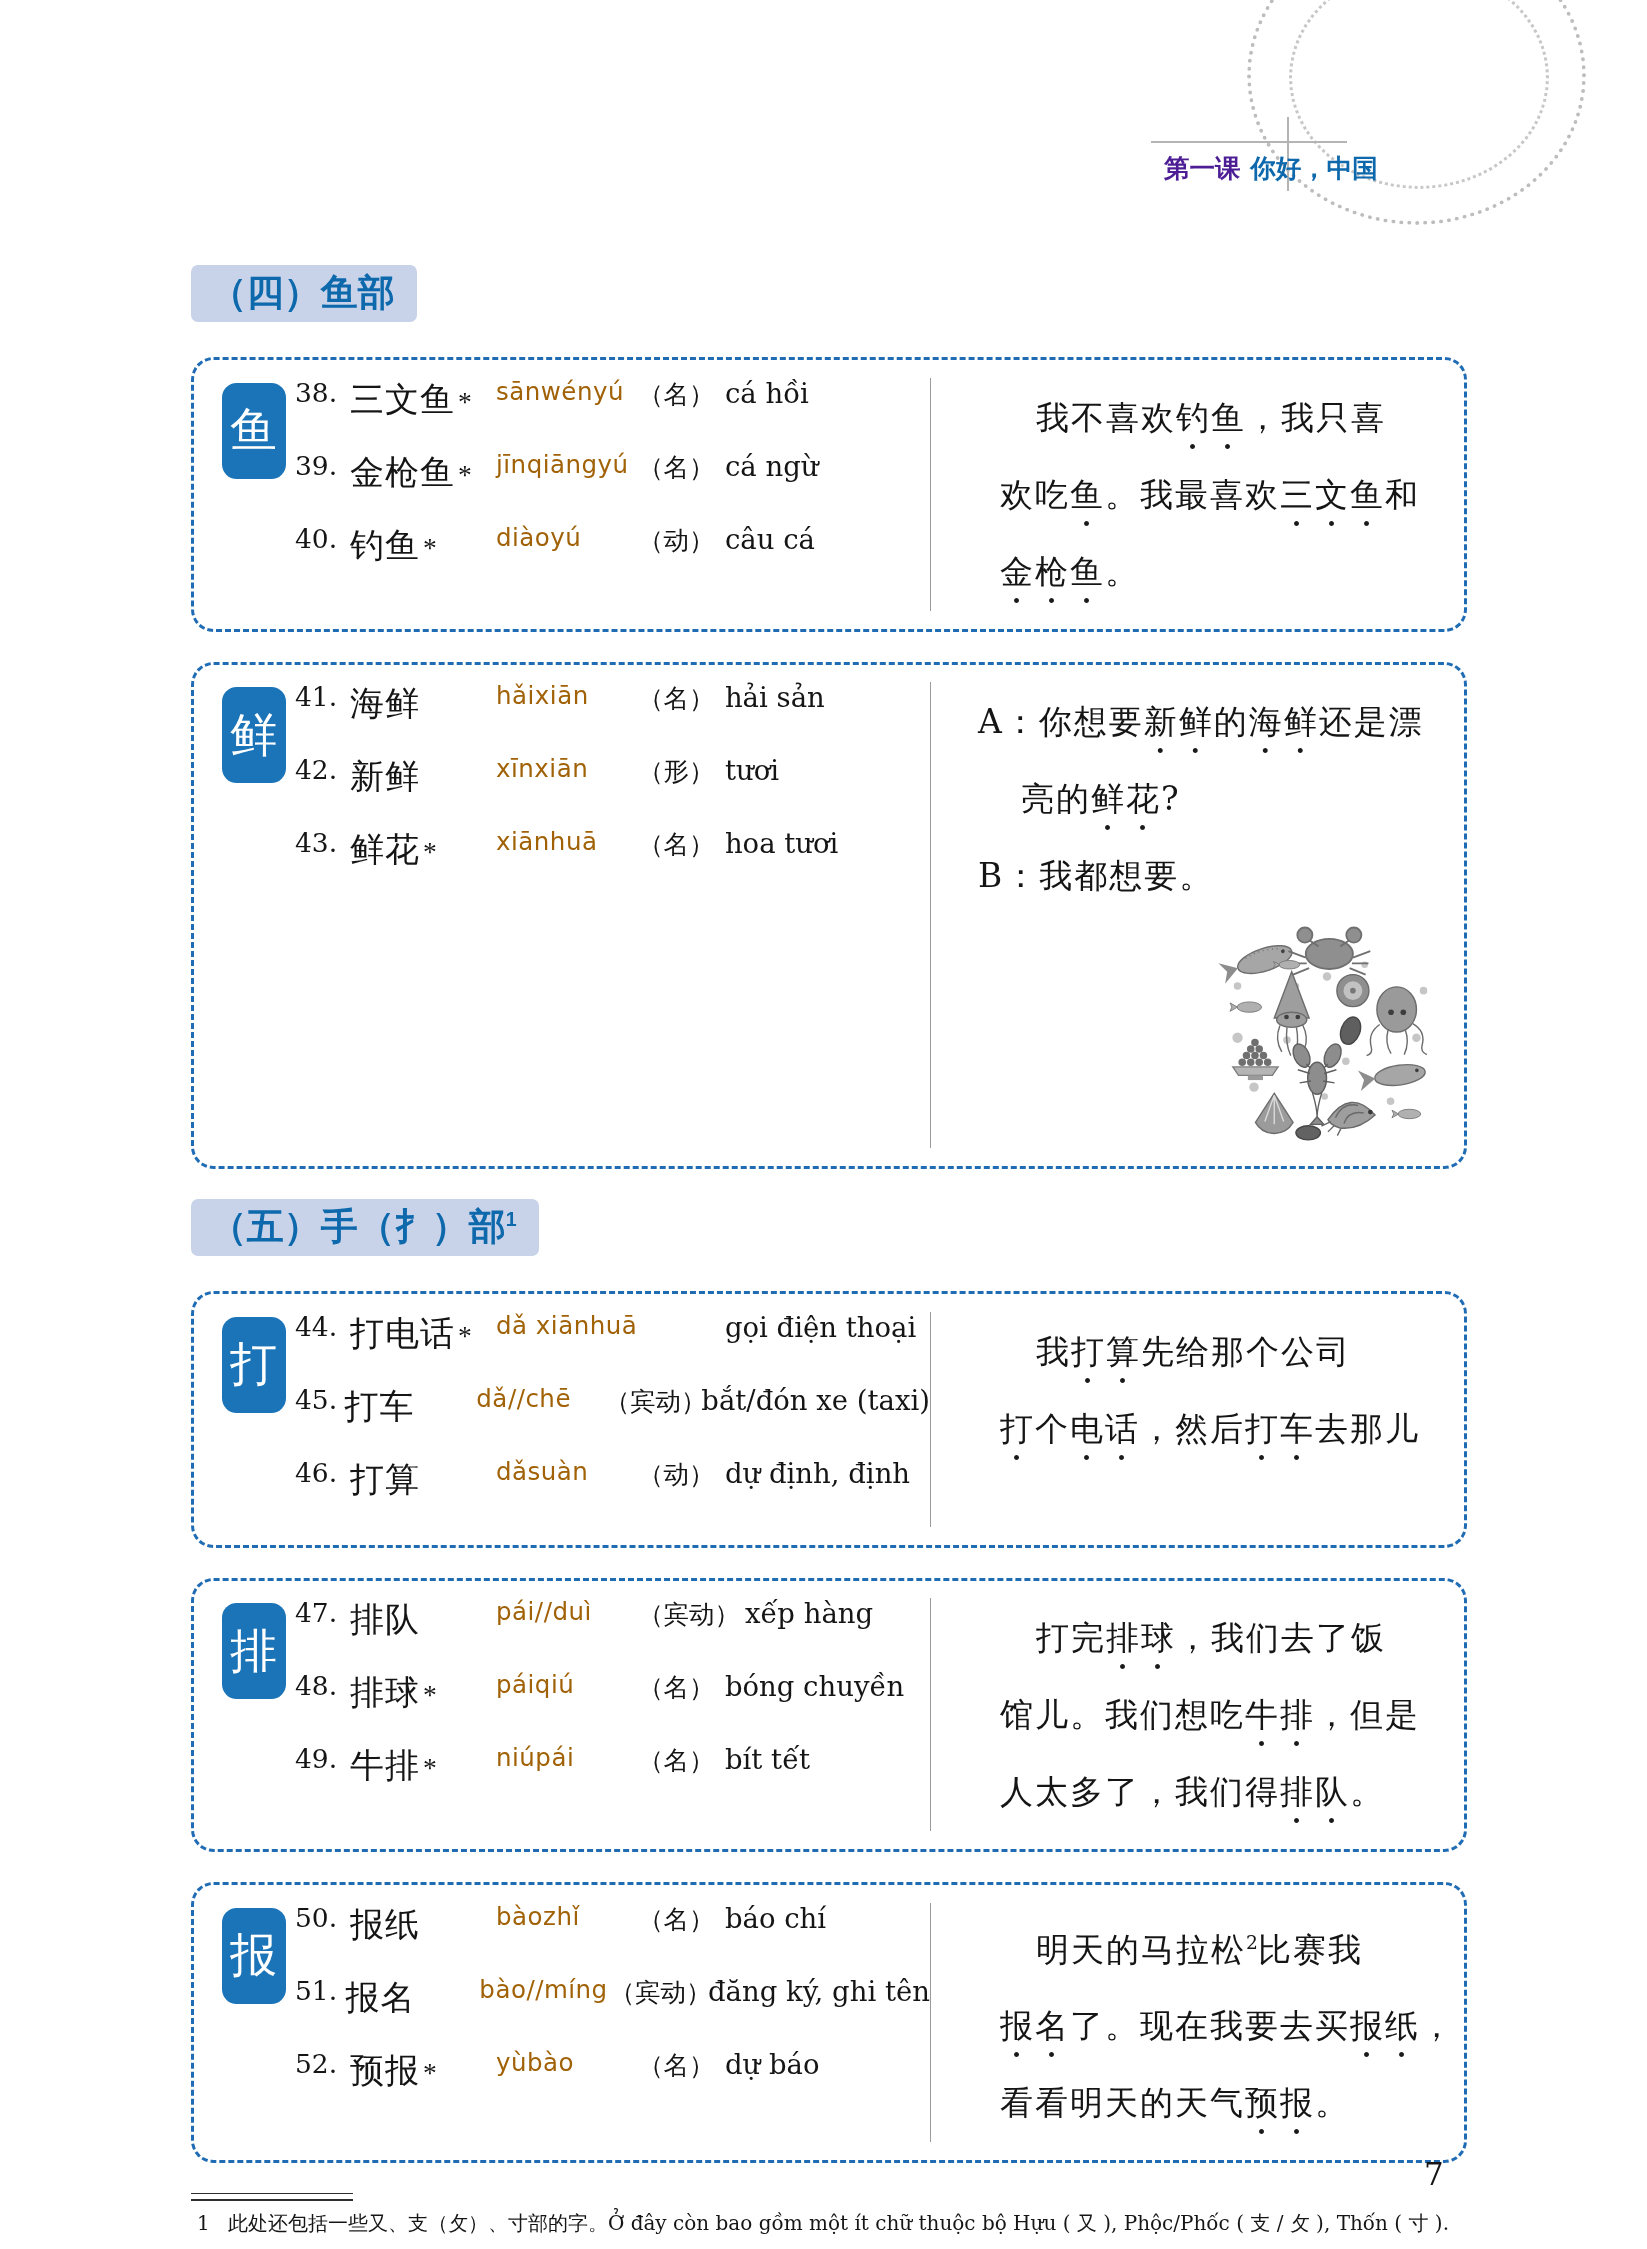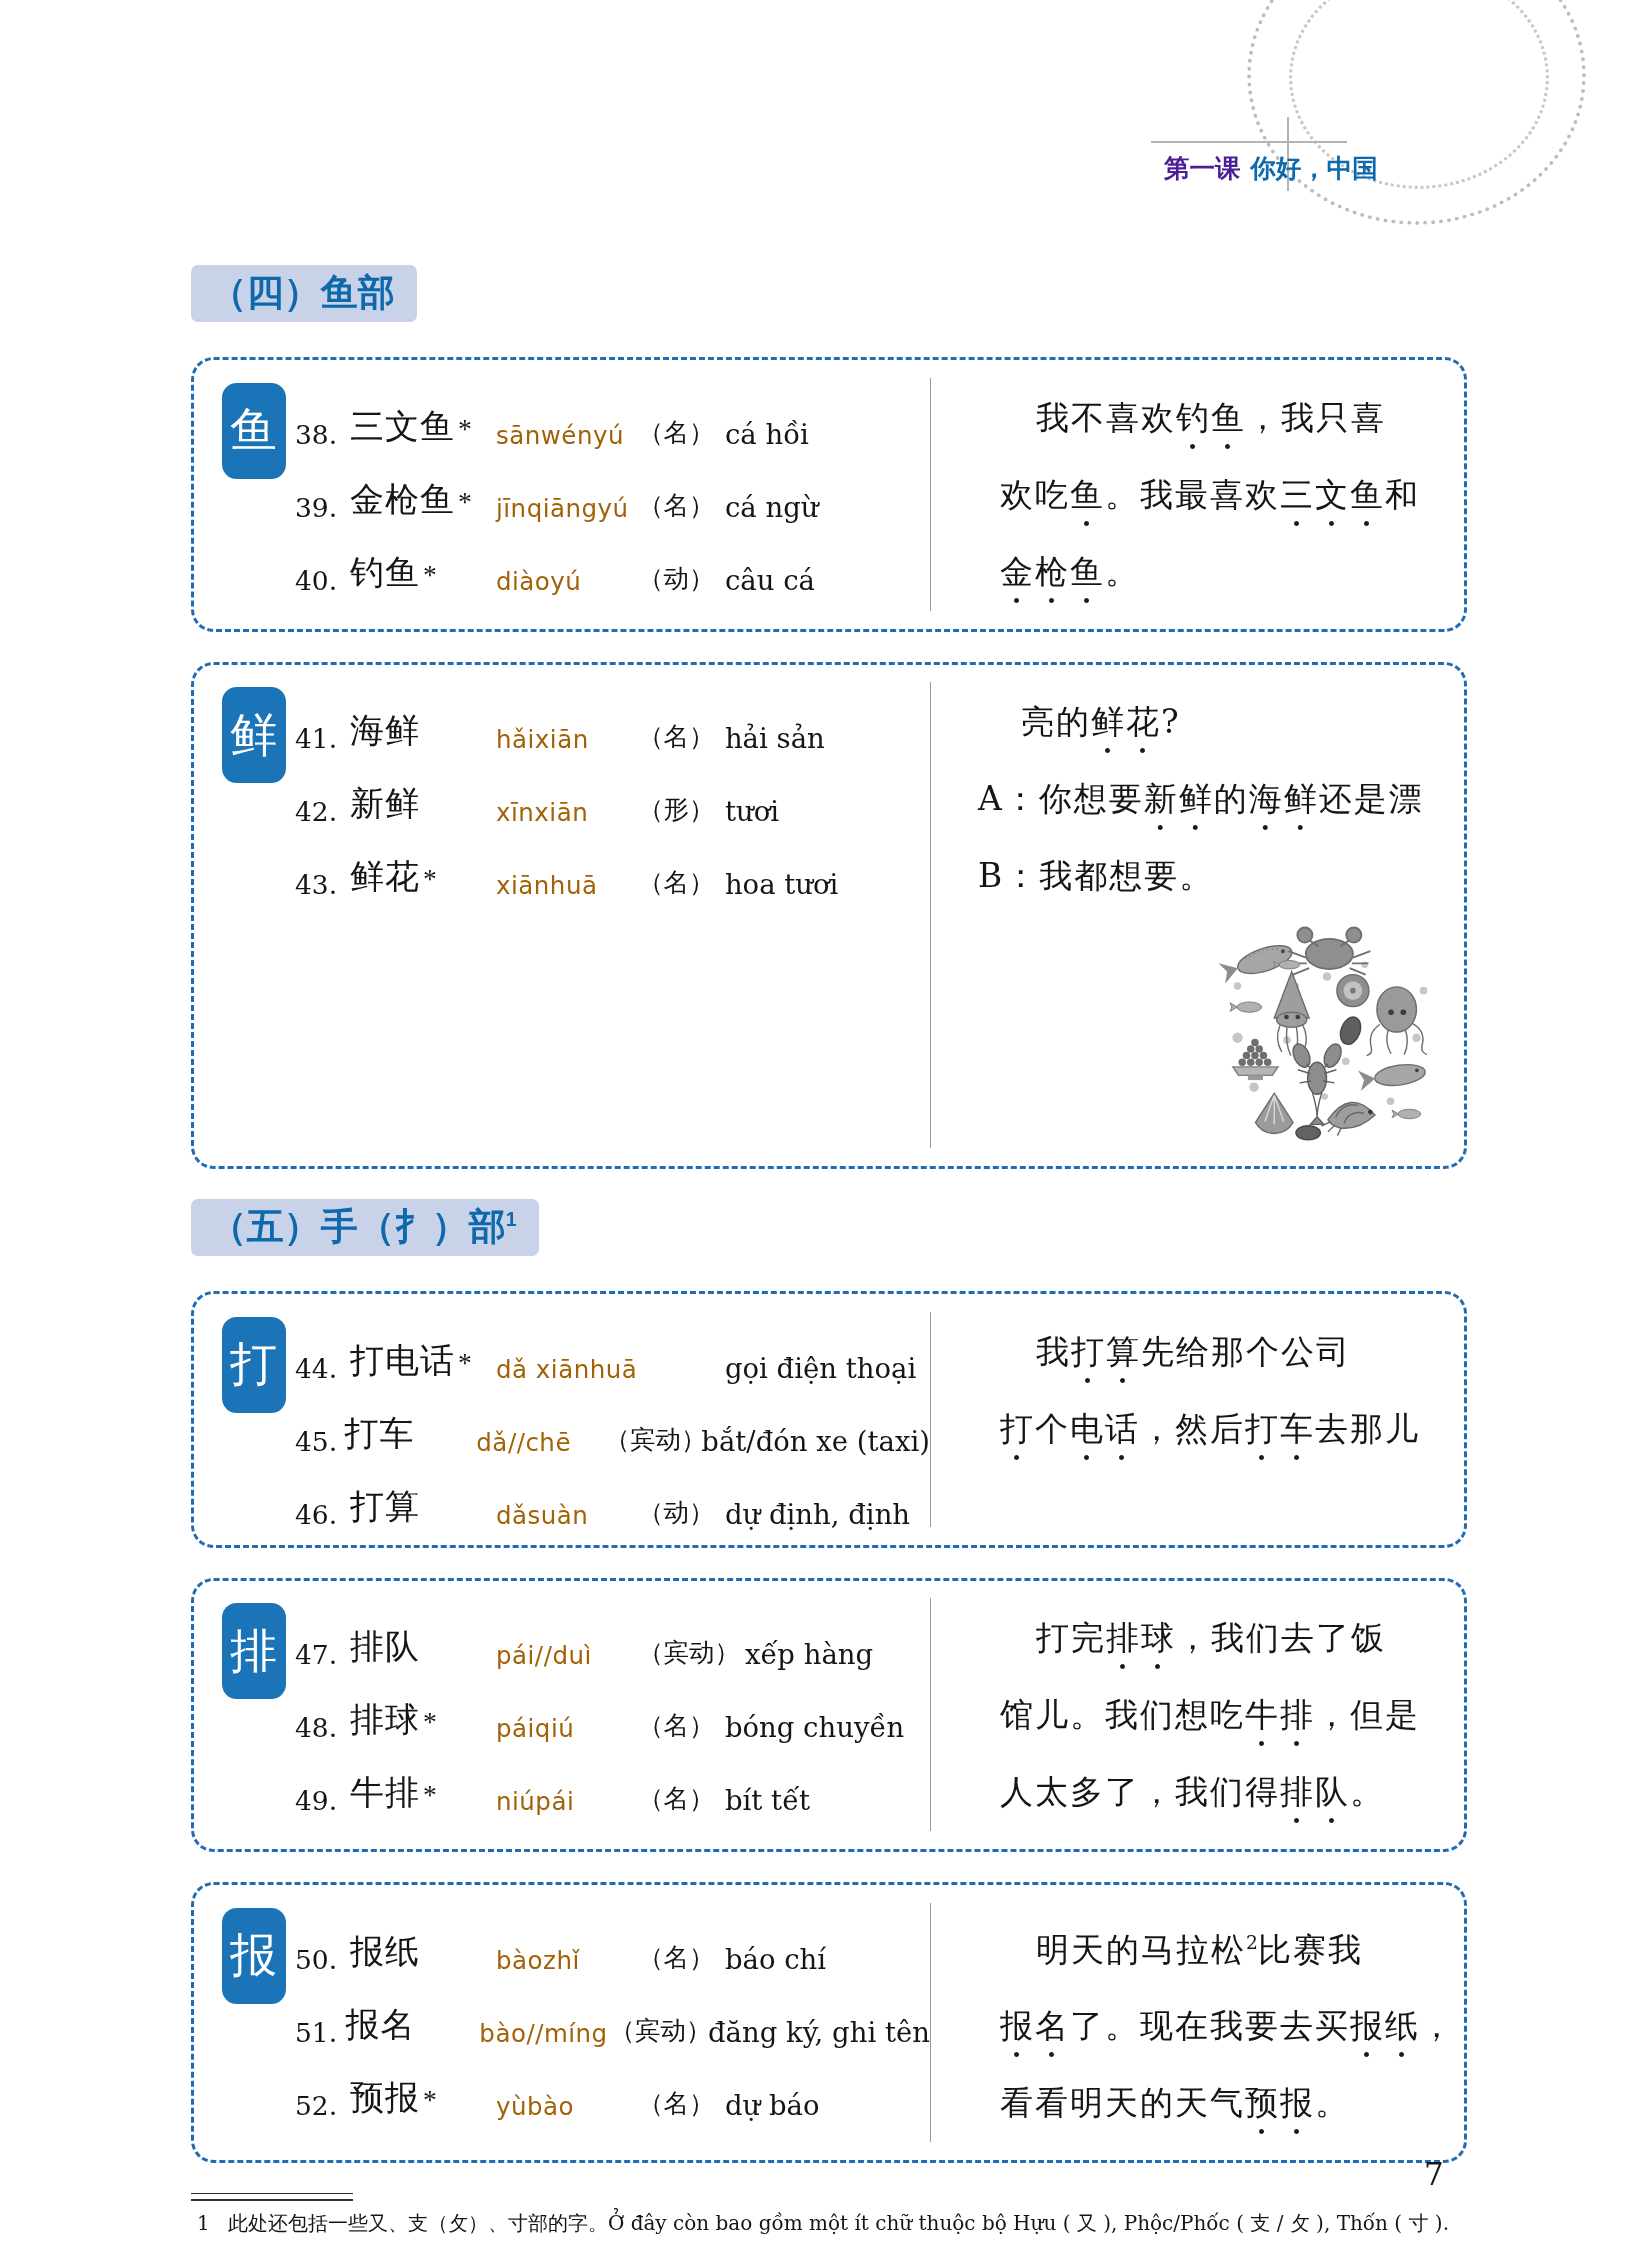--- a/index.html
+++ b/index.html
@@ -33,21 +33,21 @@
                display:flex; align-items:stretch; margin-bottom:30px; background:#fff; }
   .vb-left  { width:736px; position:relative; padding:16.7px 0 14.7px 101px; }
   .vb-right { flex:1; border-left:1px solid #9a9a9a; margin:17.7px 0;
               padding:2px 9.8px 0 47px; }
 
   .radical-badge { position:absolute; left:27.5px; top:22.6px; width:64px; height:96px;
                    background:#1b74b8; border-radius:14.7px; color:#ffffff;
                    display:flex; align-items:center; justify-content:center;
                    font-size:47px; font-family:"DejaVu Serif",serif; }
 
-  .entry { display:flex; align-items:flex-end; height:73px; white-space:nowrap; }
+  .entry { display:flex; align-items:flex-start; height:73px; white-space:nowrap; }
   .e-num  { display:inline-block; width:55px; font-size:26.5px; }
   .e-word { display:inline-block; width:146px; font-size:34px; letter-spacing:1px;font-family:Liberation Serif, serif; }
   .e-star { font-size:27.5px; margin-left:2.9px; }
   .e-pinyin { display:inline-block; width:142px; font-size:24.5px; color:#a16207;
               font-family:"DejaVu Sans","Liberation Sans",sans-serif; letter-spacing:0.5px; }
   .e-pos  { display:inline-block; min-width:82px; font-size:25.5px; }
   .e-viet { display:inline-block; font-size:27.5px; margin-left:4.9px; }
 
   .example { font-size:33px; line-height:76px; letter-spacing:2px; }
   .ex-line { white-space:nowrap; }
@@ -137,22 +137,22 @@
           <div class="entry">
             <span class="e-num">43.</span>
             <span class="e-word"><span>鲜花</span><span class="e-star">*</span></span>
             <span class="e-pinyin">xiānhuā</span>
             <span class="e-pos">（名）</span>
             <span class="e-viet">hoa tươi</span>
           </div>
         </div>
         <div class="vb-right">
           <div class="example">
+            <div class="ex-line"><span>A：你想要</span><span class="em">新鲜</span><span>的</span><span class="em">海鲜</span><span>还是漂</span></div>
             <div class="ex-line ex-dialog-cont"><span>亮的</span><span class="em">鲜花</span><span>?</span></div>
-            <div class="ex-line"><span>A：你想要</span><span class="em">新鲜</span><span>的</span><span class="em">海鲜</span><span>还是漂</span></div>
             <div class="ex-line"><span>B：我都想要。</span></div>
           </div>
   <div class="illus-wrap">
     <svg width="236" height="226" viewBox="0 0 500 480" xmlns="http://www.w3.org/2000/svg">
 
       <g fill="#c6c6c6">
         <circle cx="60" cy="140" r="8"></circle>
                 <circle cx="250" cy="120" r="9"></circle>
                 <circle cx="330" cy="95" r="7"></circle>
         <circle cx="455" cy="150" r="8"></circle>

